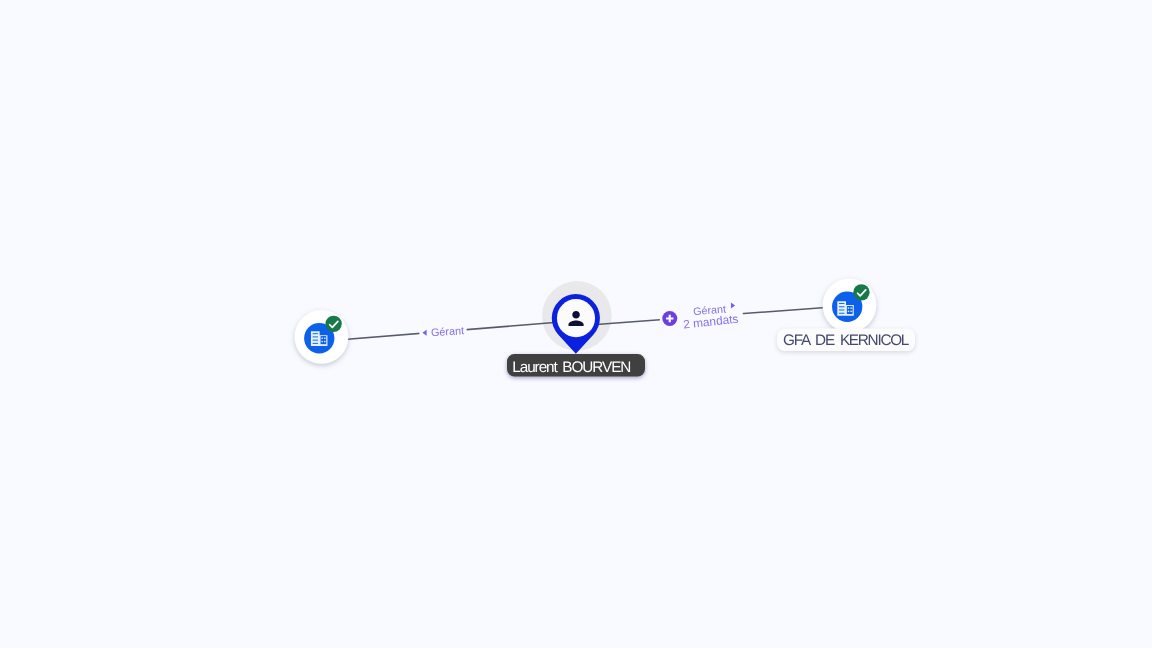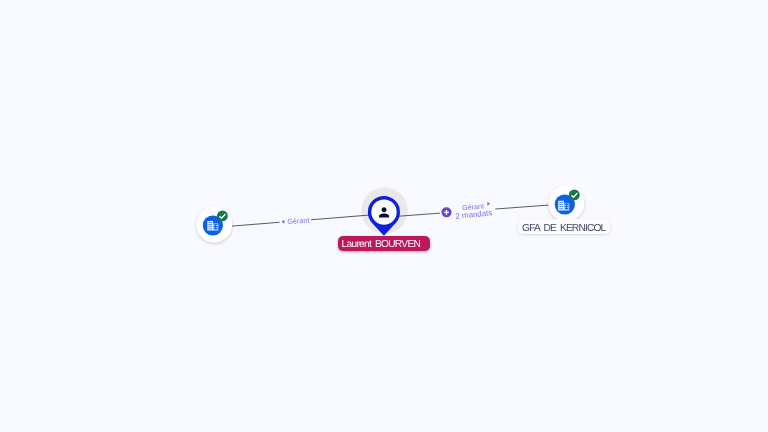--- a/index.html
+++ b/index.html
@@ -3,31 +3,31 @@
 <meta charset="utf-8">
 <style>
   html,body{margin:0;padding:0;}
   body{width:768px;height:432px;background:#f9faff;font-family:"Liberation Sans",sans-serif;overflow:hidden;-webkit-font-smoothing:antialiased;text-rendering:geometricPrecision;}
   #stage{position:relative;width:768px;height:432px;background:#f9faff;}
   svg.layer{position:absolute;left:0;top:0;width:768px;height:432px;overflow:visible;}
   .node-label{
     position:absolute;
     box-sizing:border-box;
     border-radius:5px;
-    display:flex;align-items:flex-end;justify-content:center;
+    display:flex;align-items:center;justify-content:center;
     white-space:nowrap;
   }
   .lbl-company{
     background:#fcfcfd;
     color:#434a6a;
     font-size:10.2px;
     box-shadow:0 1px 3px rgba(90,100,140,0.22);
   }
   .lbl-person{
-    background:#be185d;
+    background:#404040;
     color:#ffffff;
     font-size:10.2px;
     box-shadow:0 1px 3px rgba(30,35,110,0.4);
   }
   .node-label span{display:inline-block;line-height:1;}
 </style>
 </head>
 <body>
 
 <div id="stage">

